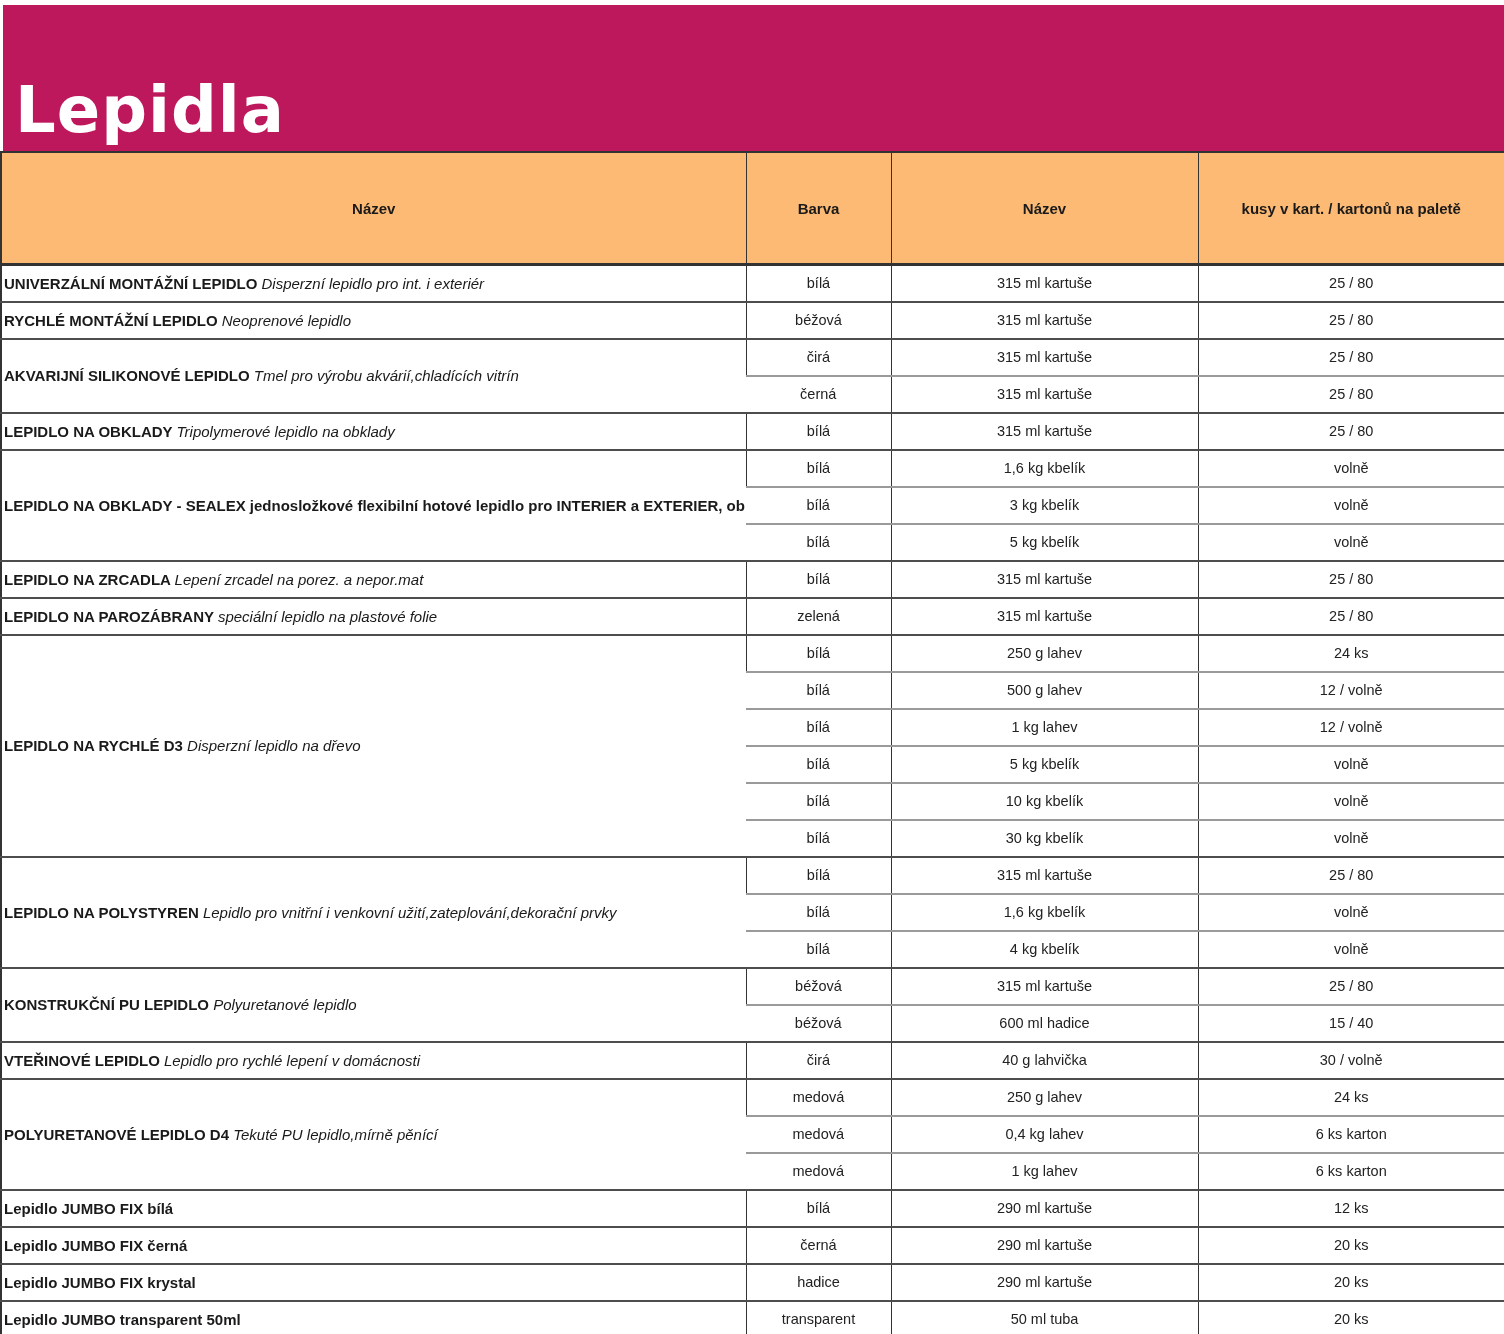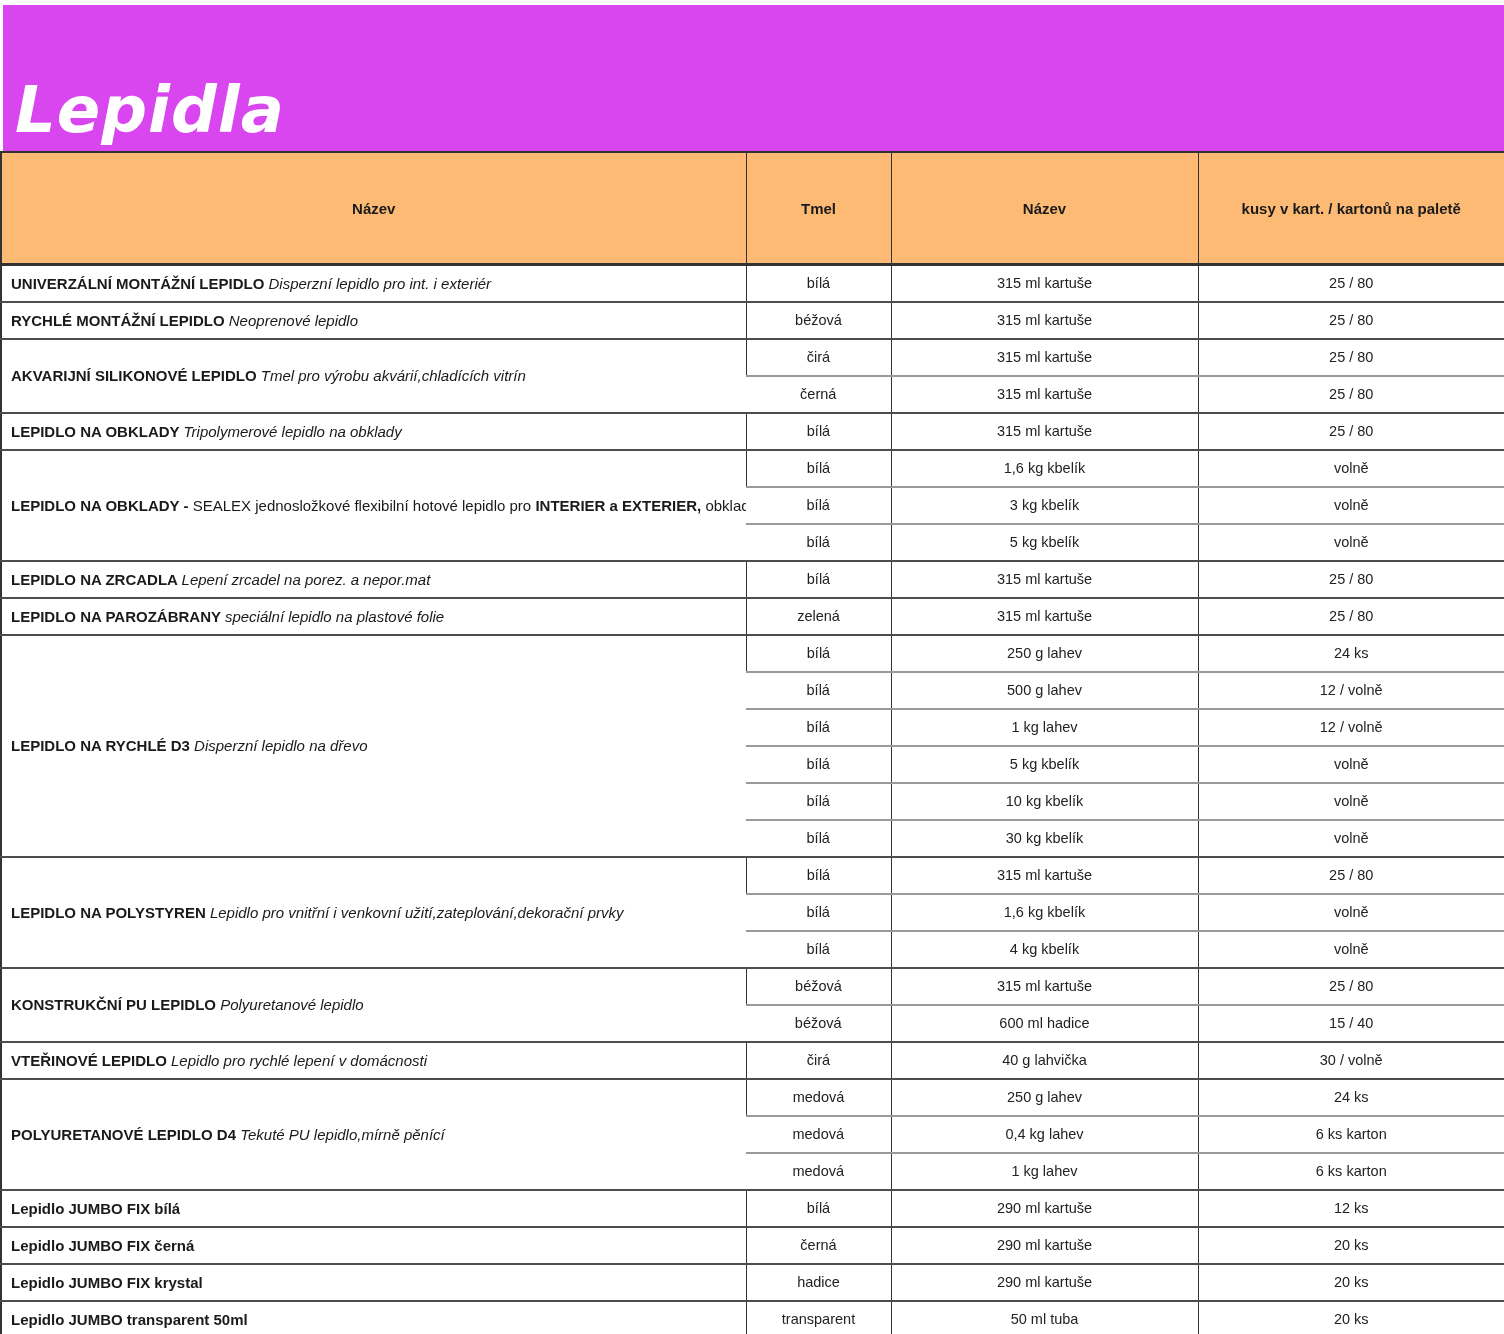--- a/index.html
+++ b/index.html
@@ -64,56 +64,56 @@
     border-left: 1px solid #333333;
     background: #ffffff;
   }
   td:first-child { border-left: none; }
 
   tr.sub-row td { border-top: 2px solid #9a9a9a; }
   tr.group-start td { border-top: 2px solid #4d4d4d; }
 
   td.name-cell {
     text-align: left;
-    padding: 0 4px 0 9px;
+    padding: 0 4px 0 2px;
     white-space: nowrap;
     overflow: hidden;
     font-size: 15px;
   }
   td.data-cell {
     text-align: center;
     font-weight: 400;
     font-size: 14.5px;
     color: #222222;
     padding: 0 4px;
   }
   .seg-bold { font-weight: 700; }
   .seg-italic { font-style: italic; font-weight: 400; }
-  .seg-regular { font-weight: 400; }
+  .seg-regular { font-weight: 700; }
 </style>
 </head>
 <body>
 
 <div class="page">
 
-  <div class="banner" style="background-color: #d946ef; font-style: italic;">
+  <div class="banner" style="background-color: #be185d;">
     <div class="banner-title">Lepidla</div>
   </div>
 
   <table class="catalog">
     <colgroup>
       <col class="c-name">
         <col class="c-barva">
         <col class="c-baleni">
         <col class="c-kusy">
     </colgroup>
     <thead>
       <tr>
         <th>Název</th>
-        <th>Tmel</th>
+        <th>Barva</th>
         <th>Název</th>
         <th>kusy v kart. / kartonů na paletě</th>
       </tr>
     </thead>
     <tbody>
         <tr class="group-start">
           <td class="name-cell" rowspan="1"><span class="seg-bold">UNIVERZÁLNÍ MONTÁŽNÍ LEPIDLO </span><span class="seg-italic">Disperzní lepidlo pro int. i exteriér</span></td>
           <td class="data-cell">bílá</td>
           <td class="data-cell">315 ml kartuše</td>
           <td class="data-cell">25 / 80</td>

